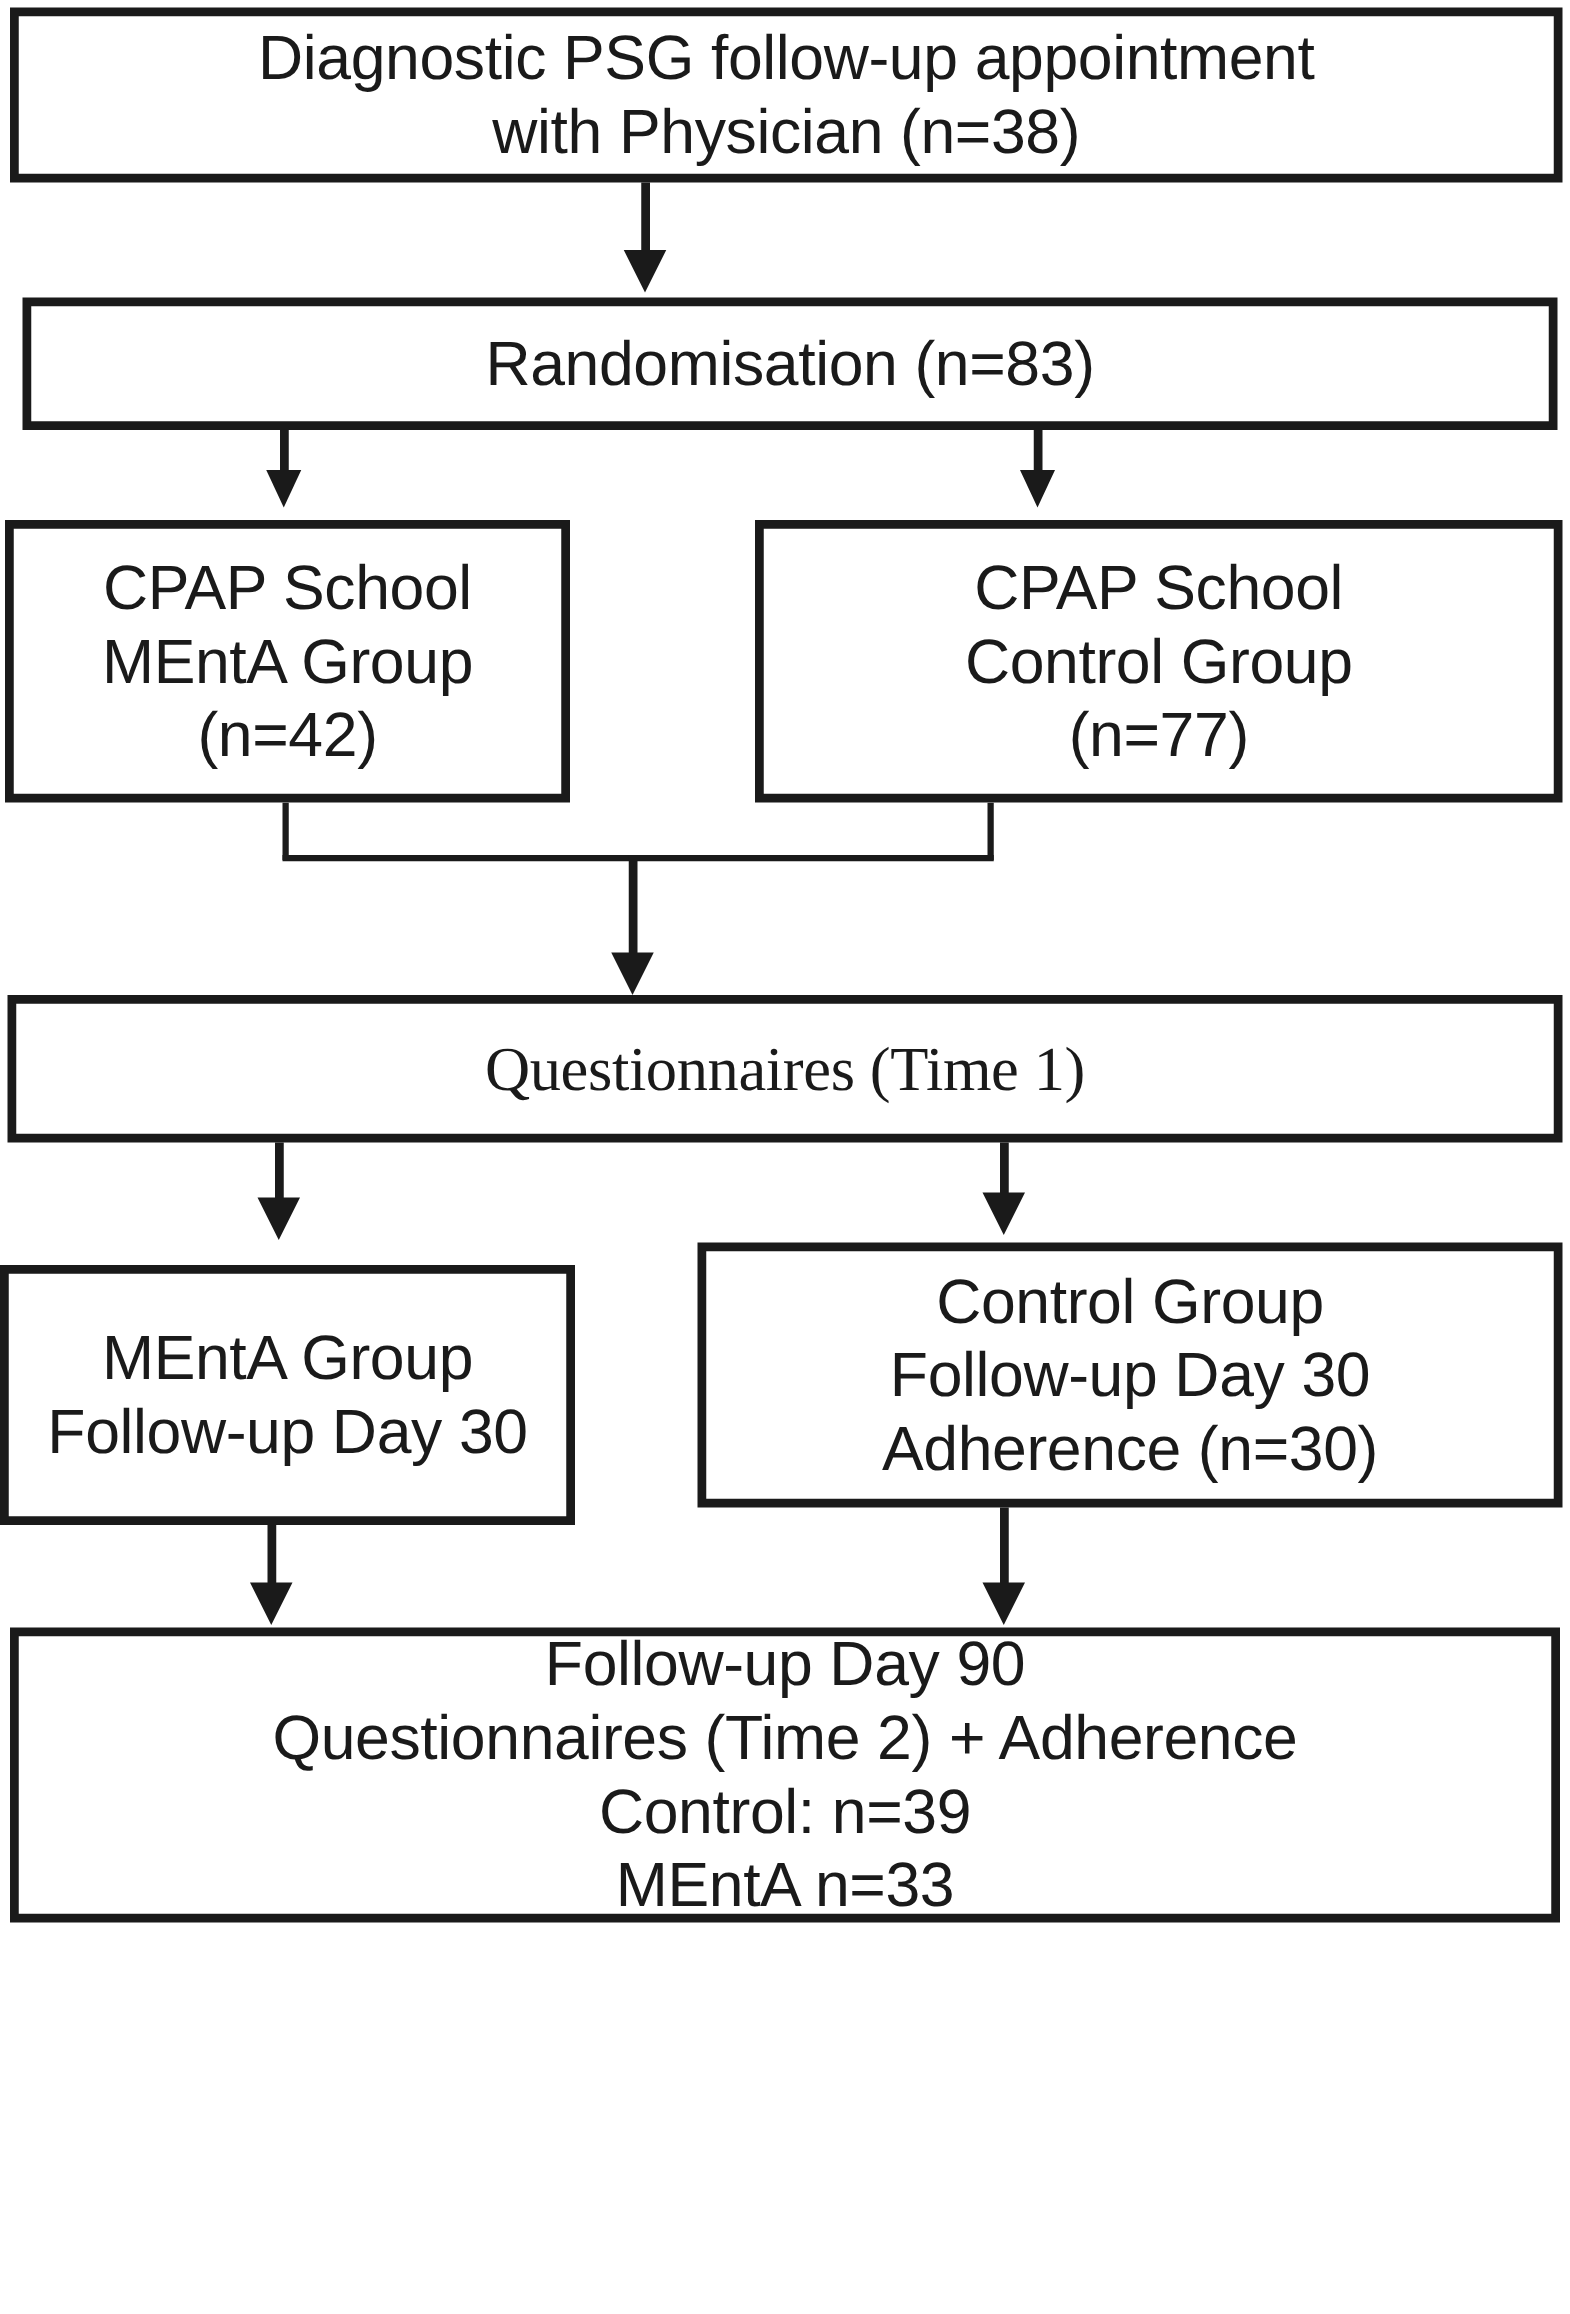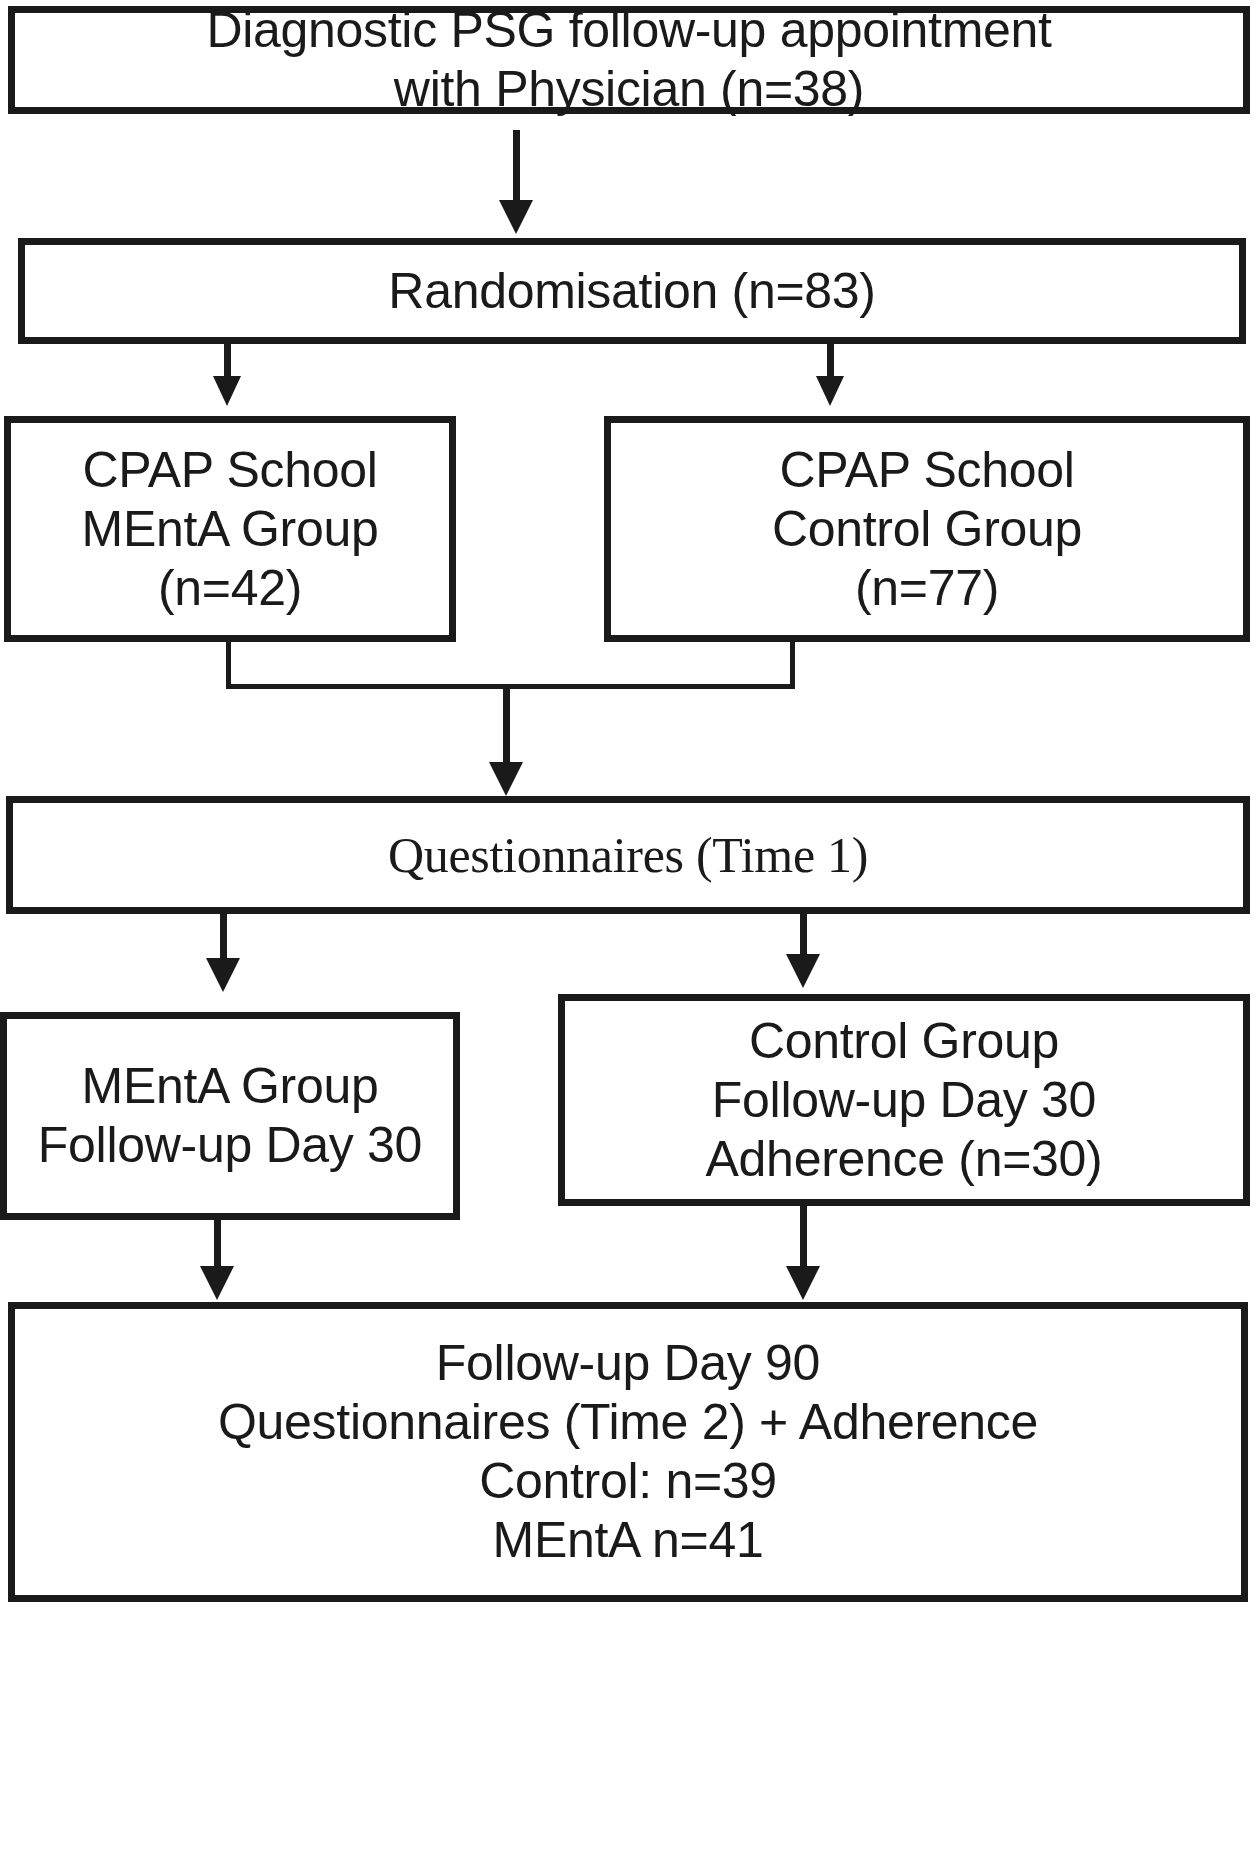--- a/index.html
+++ b/index.html
@@ -32,28 +32,28 @@
     font-size: 50px;
     letter-spacing: -0.3px;
     z-index: 3;
   }
   .node .line {
     display: block;
     white-space: nowrap;
   }
 
   
-  #node-psg      { left: 8px;   top: 6px;    width: 1242px; height: 108px; }
+  #node-psg      { left: 8px;   top: 6px;    width: 1242px; height: 140px; }
   #node-random   { left: 18px;  top: 238px;  width: 1228px; height: 106px; }
   #node-cpap-menta   { left: 4px;   top: 416px;  width: 452px;  height: 226px; }
   #node-cpap-control { left: 604px; top: 416px;  width: 646px;  height: 226px; }
   #node-quest    { left: 6px;   top: 796px;  width: 1244px; height: 118px; font-family: Liberation Serif, serif; }
   #node-d30-menta   { left: 0px;   top: 1012px; width: 460px;  height: 208px; }
   #node-d30-control { left: 558px; top: 994px;  width: 692px;  height: 212px; }
-  #node-d90      { left: 8px;   top: 1302px; width: 1240px; height: 300px; }
+  #node-d90      { left: 8px;   top: 1302px; width: 1240px; height: 236px; }
 
   
   .vline, .hline {
     position: absolute;
     background: #1a1a1a;
     z-index: 1;
   }
   .vline { width: 7px; }
   .hline { height: 7px; }
   .vline.thin { width: 5px; }
@@ -139,16 +139,16 @@
   <div class="vline" style="left:214px; top:1216px; height:56px;"></div>
   <div class="arrowhead" style="left:200px; top:1266px;"></div>
 
   <div class="vline" style="left:800px; top:1202px; height:70px;"></div>
   <div class="arrowhead" style="left:786px; top:1266px;"></div>
 
   <div class="node" id="node-d90">
     <span class="line">Follow-up Day 90</span>
     <span class="line">Questionnaires (Time 2) + Adherence</span>
     <span class="line">Control: n=39</span>
-    <span class="line">MEntA n=41</span>
+    <span class="line">MEntA n=33</span>
   </div>
 
 </div>
 
 </body></html>

